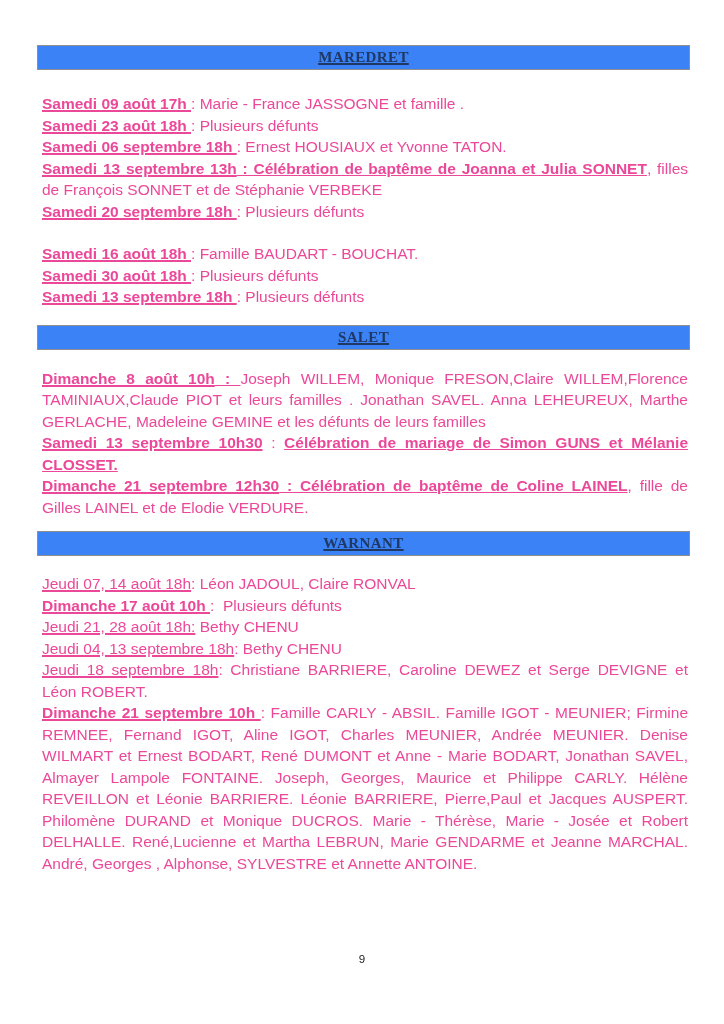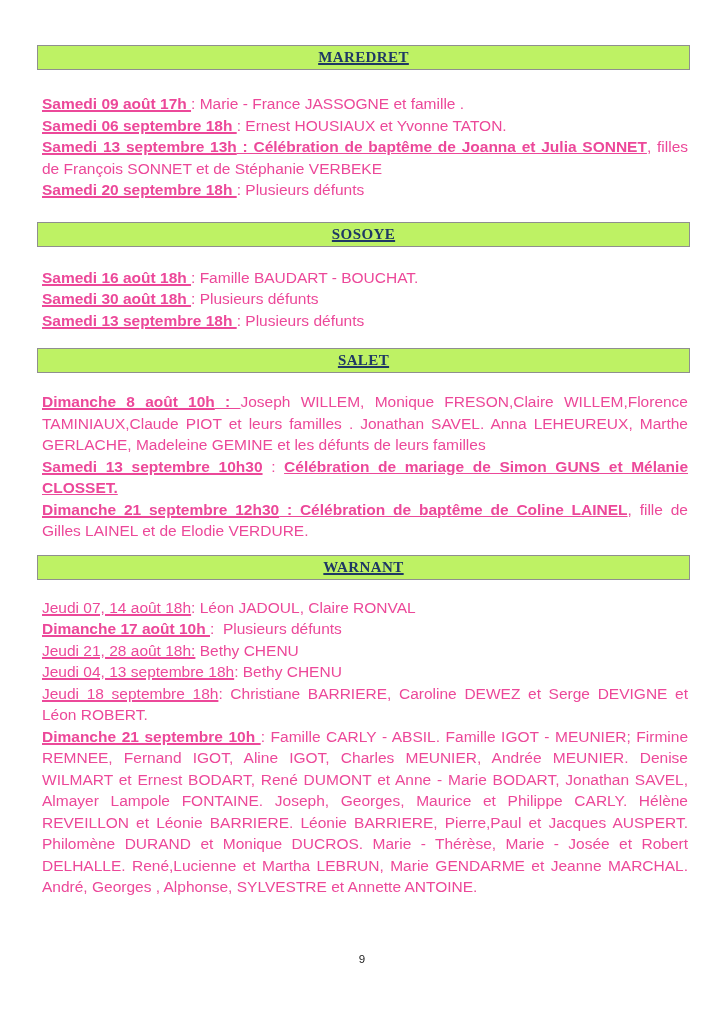--- a/index.html
+++ b/index.html
@@ -15,21 +15,21 @@
     padding: 45px 36px 0 42px;
     overflow: hidden;
     color: #1b1b1b;
     background: #ffffff;
   }
   .header-box {
     border: 1.5px solid #8f8f8f;
     margin: 0 -2px 0 -5px;
     text-align: center;
     padding: 2px 0 3px 0;
-    background: #bef264;
+    background: #3b82f6;
   }
   .section-title {
     font-family: "Liberation Serif", serif;
     font-weight: bold;
     font-size: 15px;
     letter-spacing: 0.4px;
     color: #1f3864;
     text-decoration: underline;
     text-decoration-thickness: 1.5px;
   }
@@ -62,30 +62,28 @@
 <body>
 
 <div class="page">
   <div id="sections">
   <section class="section">
     <div class="header-box">
       <span class="section-title">MAREDRET</span>
     </div>
     <div class="entries">
           <p class="entry"><span class="b u">Samedi 09 août 17h </span><span>: Marie - France JASSOGNE et famille .</span></p>
+          <p class="entry"><span class="b u">Samedi 23 août 18h </span><span>: Plusieurs défunts</span></p>
           <p class="entry"><span class="b u">Samedi 06 septembre 18h </span><span>: Ernest HOUSIAUX et Yvonne TATON.</span></p>
           <p class="entry"><span class="b u">Samedi 13 septembre 13h</span><span class="b"> : Célébration de baptême de Joanna et Julia SONNET</span><span>, filles de François SONNET et de Stéphanie VERBEKE</span></p>
           <p class="entry"><span class="b u">Samedi 20 septembre 18h </span><span>: Plusieurs défunts</span></p>
         </div>
   </section>
 
   <section class="section">
-    <div class="header-box">
-      <span class="section-title">SOSOYE</span>
-    </div>
     <div class="entries">
           <p class="entry"><span class="b u">Samedi 16 août 18h </span><span>: Famille BAUDART - BOUCHAT.</span></p>
           <p class="entry"><span class="b u">Samedi 30 août 18h </span><span>: Plusieurs défunts</span></p>
           <p class="entry"><span class="b u">Samedi 13 septembre 18h </span><span>: Plusieurs défunts</span></p>
         </div>
   </section>
 
   <section class="section">
     <div class="header-box">
       <span class="section-title">SALET</span>

